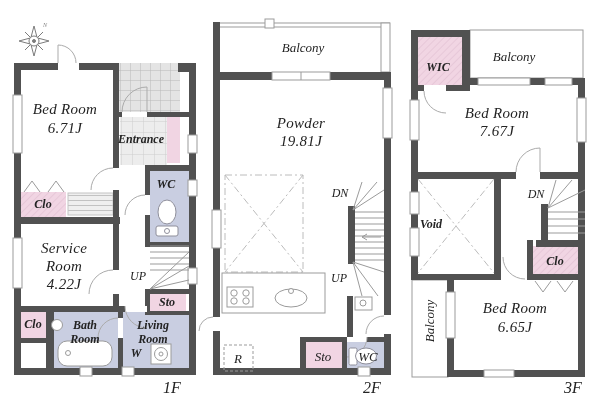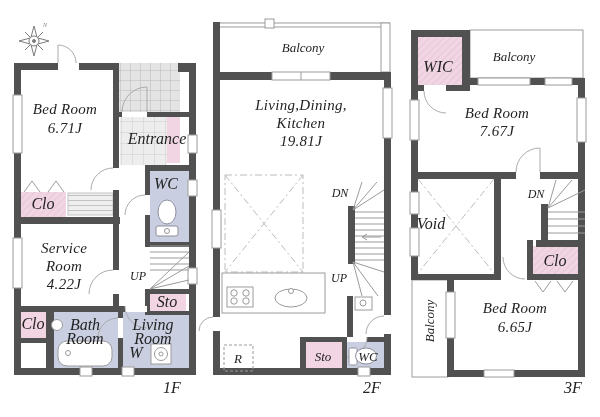--- a/index.html
+++ b/index.html
@@ -3,21 +3,21 @@
 <meta charset="utf-8">
 <style>
   html,body{margin:0;padding:0;background:#fff;}
   .plan{position:relative;width:600px;height:417px;background:#ffffff;overflow:hidden;
         font-family:"Liberation Serif","DejaVu Serif",serif;}
   .plan svg{position:absolute;left:0;top:0;}
   .lbl,.lbl-lg,.lbl-13,.lbl-sm,.lbl-xl{
      position:absolute;transform:translate(-50%,-50%);
      font-style:italic;color:#232323;white-space:nowrap;line-height:1;
      font-family:"Liberation Serif","DejaVu Serif",serif;}
-  .lbl{font-size:16px;}
+  .lbl{font-size:12px;font-weight:bold;}
   .lbl-13{font-size:13px;}
   .lbl-lg{font-size:15px;letter-spacing:.3px;}
   .lbl-sm{font-size:12px;}
   .lbl-xl{font-size:16px;text-align:right;}
   .rot{transform:translate(-50%,-50%) rotate(-90deg);}
 </style>
 </head>
 <body>
 
 <div class="plan">
@@ -288,39 +288,38 @@
 
     <g fill="#fff" stroke="#9b9b9b">
       <path d="M535 281 L543 292 L551 281"></path>
       <path d="M557 281 L565 292 L573 281"></path>
     </g>
   </g>
 </svg>
 
 <div class="lbl-lg" style="left:65px;top:109px">Bed Room</div>
 <div class="lbl-lg" style="left:65px;top:128px">6.71J</div>
-<div class="lbl" style="left:157px;top:139px">Entrance</div>
+<div class="lbl" style="left:141px;top:139px">Entrance</div>
 <div class="lbl" style="left:166px;top:184px">WC</div>
 <div class="lbl" style="left:43px;top:204px">Clo</div>
 <div class="lbl-lg" style="left:64px;top:248px">Service</div>
 <div class="lbl-lg" style="left:64px;top:266px">Room</div>
 <div class="lbl-lg" style="left:64px;top:284px">4.22J</div>
 <div class="lbl-sm" style="left:138px;top:276px">UP</div>
 <div class="lbl" style="left:167px;top:302px">Sto</div>
 <div class="lbl" style="left:33px;top:324px">Clo</div>
 <div class="lbl" style="left:85px;top:325px">Bath</div>
 <div class="lbl" style="left:85px;top:339px">Room</div>
 <div class="lbl" style="left:153px;top:325px">Living</div>
 <div class="lbl" style="left:153px;top:339px">Room</div>
 <div class="lbl" style="left:136px;top:353px">W</div>
 <div class="lbl-xl" style="left:172px;top:388px">1F</div>
 
 <div class="lbl-13" style="left:303px;top:47px">Balcony</div>
-<div class="lbl-lg" style="left:301px;top:105px">Living,Dining,</div>
-<div class="lbl-lg" style="left:301px;top:123px">Kitchen</div>
+<div class="lbl-lg" style="left:301px;top:123px">Powder</div>
 <div class="lbl-lg" style="left:301px;top:141px">19.81J</div>
 <div class="lbl-sm" style="left:340px;top:193px">DN</div>
 <div class="lbl-sm" style="left:339px;top:278px">UP</div>
 <div class="lbl-13" style="left:238px;top:358px">R</div>
 <div class="lbl-13" style="left:323px;top:356px">Sto</div>
 <div class="lbl-13" style="left:368px;top:356px">WC</div>
 <div class="lbl-xl" style="left:372px;top:388px">2F</div>
 
 <div class="lbl" style="left:438px;top:67px">WIC</div>
 <div class="lbl-13" style="left:514px;top:56px">Balcony</div>

